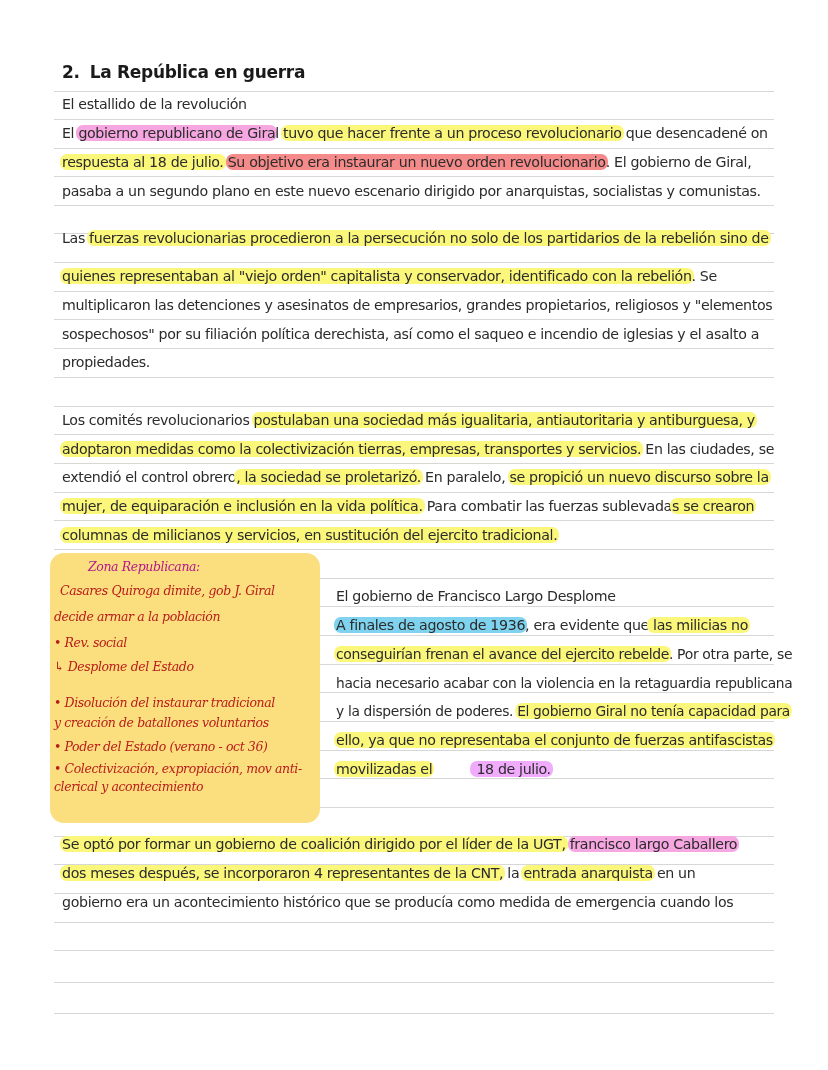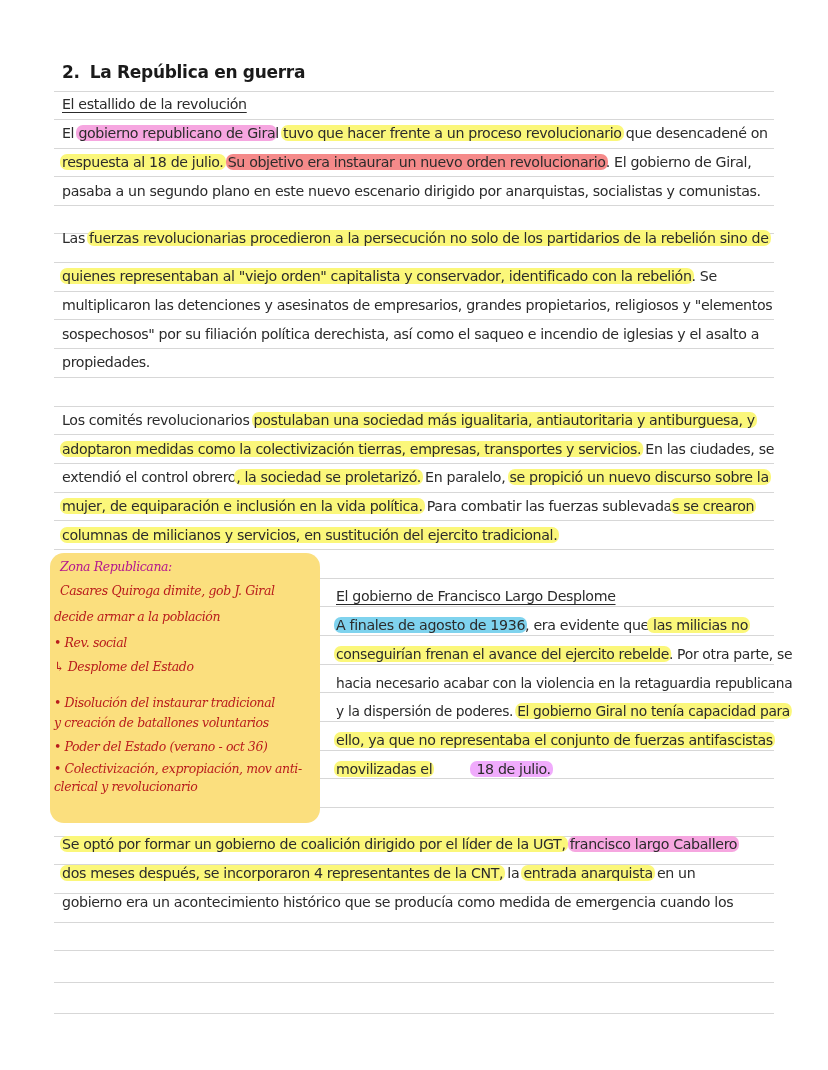--- a/index.html
+++ b/index.html
@@ -16,39 +16,39 @@
       font-family: "DejaVu Sans", sans-serif; font-weight: bold;
       font-size: 17px; color: #1a1a1a; letter-spacing: -0.3px;
     }
     .title .num { margin-right: 10px; }
 
     .line {
       position: absolute; left: 62px; font-size: 14.2px; line-height: 20px;
       white-space: nowrap; letter-spacing: -0.35px; color: #2b2b2b;
       font-family: "DejaVu Sans", sans-serif; transform-origin: left center;
     }
-    .subhead { text-decoration: underline; text-decoration-thickness: 1px; text-underline-offset: 3px; }
+    .subhead { text-decoration-thickness: 1px; text-underline-offset: 3px; }
 
     .hl { border-radius: 7px; padding: 0 2px; margin: 0 -2px; }
     .hl-y { background: #fbf77a; }
     .hl-p { background: #f6a6e0; }
     .hl-r { background: #f58a8a; }
     .hl-b { background: #7fd3ee; }
     .hl-g { background: #f0abfc; margin-left: 38px; }
 
     
     .note {
       position: absolute; left: 50px; top: 553px; width: 270px; height: 270px;
       background: #fbdf7e; border-radius: 14px;
     }
     .hw {
       position: absolute; left: 10px; font-family: "DejaVu Serif", serif; font-style: italic;
       font-size: 12.5px; color: #b91c1c; white-space: nowrap; letter-spacing: -0.4px;
     }
-    .hw.pink { color: #b4178f; }
+    .hw.pink { color: #b4178f; margin-left: 28px; }
 
     .right { left: 336px; font-size: 14.2px; }
   </style>
 </head>
 <body>
 
 <div class="page">
 
   <div>
     <div class="rule" style="top:91px"></div>
@@ -129,21 +129,21 @@
   <div class="note">
     <div class="hw pink" style="top:6px">Zona Republicana:</div>
     <div class="hw" style="top:30px">Casares Quiroga dimite, gob J. Giral</div>
     <div class="hw" style="top:56px; left:4px">decide armar a la población</div>
     <div class="hw" style="top:82px; left:4px">• Rev. social</div>
     <div class="hw" style="top:106px; left:4px">↳ Desplome del Estado</div>
     <div class="hw" style="top:142px; left:4px">• Disolución del instaurar tradicional</div>
     <div class="hw" style="top:162px; left:4px">  y creación de batallones voluntarios</div>
     <div class="hw" style="top:186px; left:4px">• Poder del Estado (verano - oct 36)</div>
     <div class="hw" style="top:208px; left:4px">• Colectivización, expropiación, mov anti-</div>
-    <div class="hw" style="top:226px; left:4px">  clerical   y revolucionario</div>
+    <div class="hw" style="top:226px; left:4px">  clerical   y acontecimiento</div>
   </div>
 
   <div class="line right subhead" style="top:586px">El gobierno de Francisco Largo Desplome</div>
   <div class="line right" style="top:615px">
     <span class="hl hl-b">A finales de agosto de 1936</span><span>, era evidente que</span><span class="hl hl-y"> las milicias no</span>
   </div>
   <div class="line right" style="top: 644px; transform: scaleX(0.983);">
     <span class="hl hl-y">conseguirían frenan el avance del ejercito rebelde</span><span>. Por otra parte, se</span>
   </div>
   <div class="line right" style="top: 673px; transform: scaleX(0.972);">hacia necesario acabar con la violencia en la retaguardia republicana</div>

